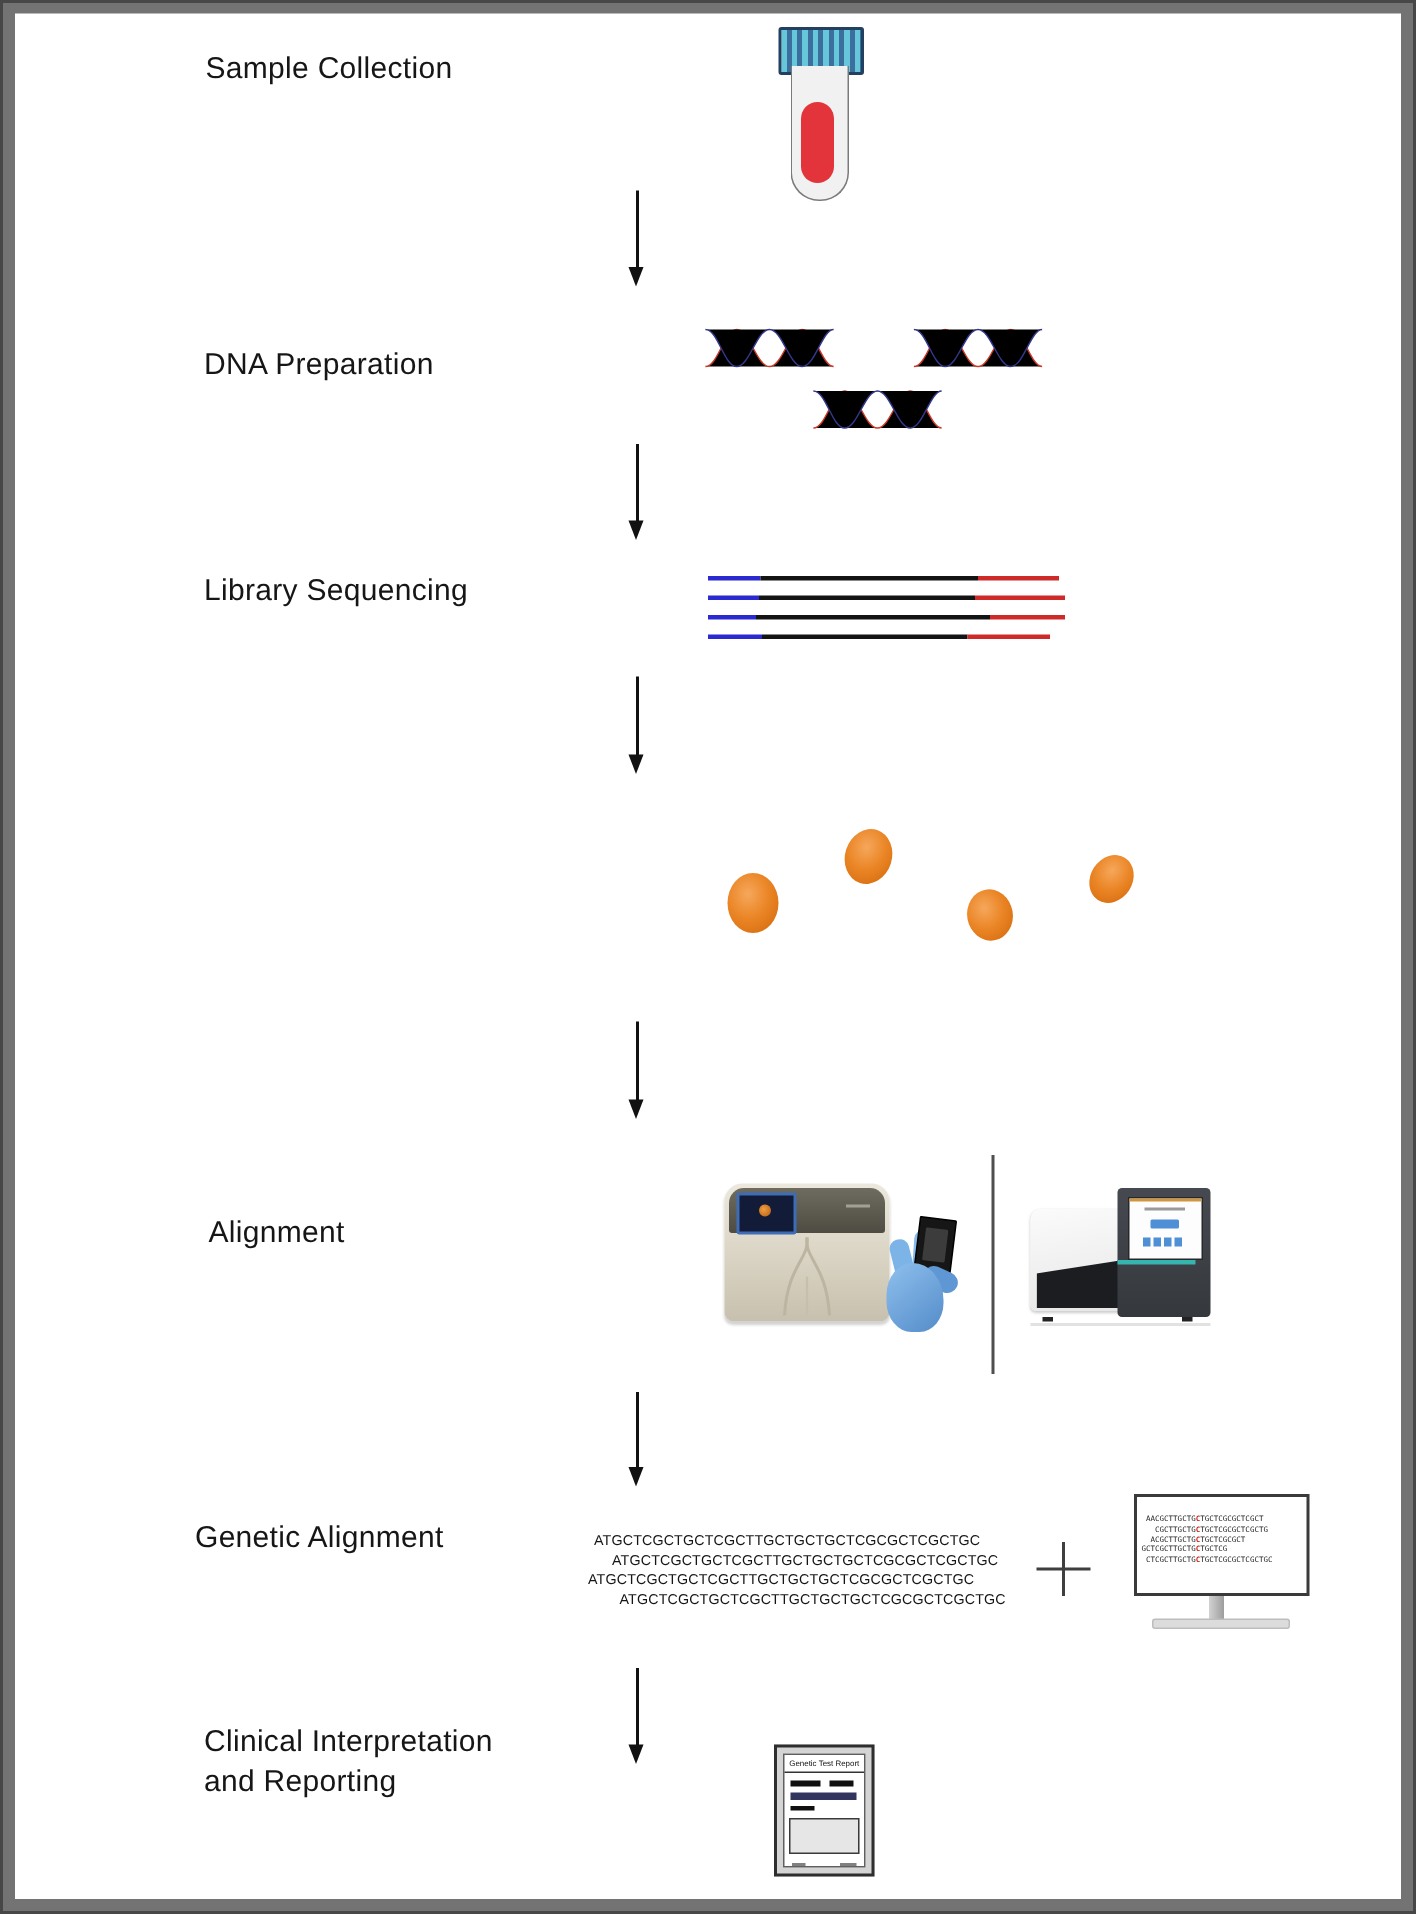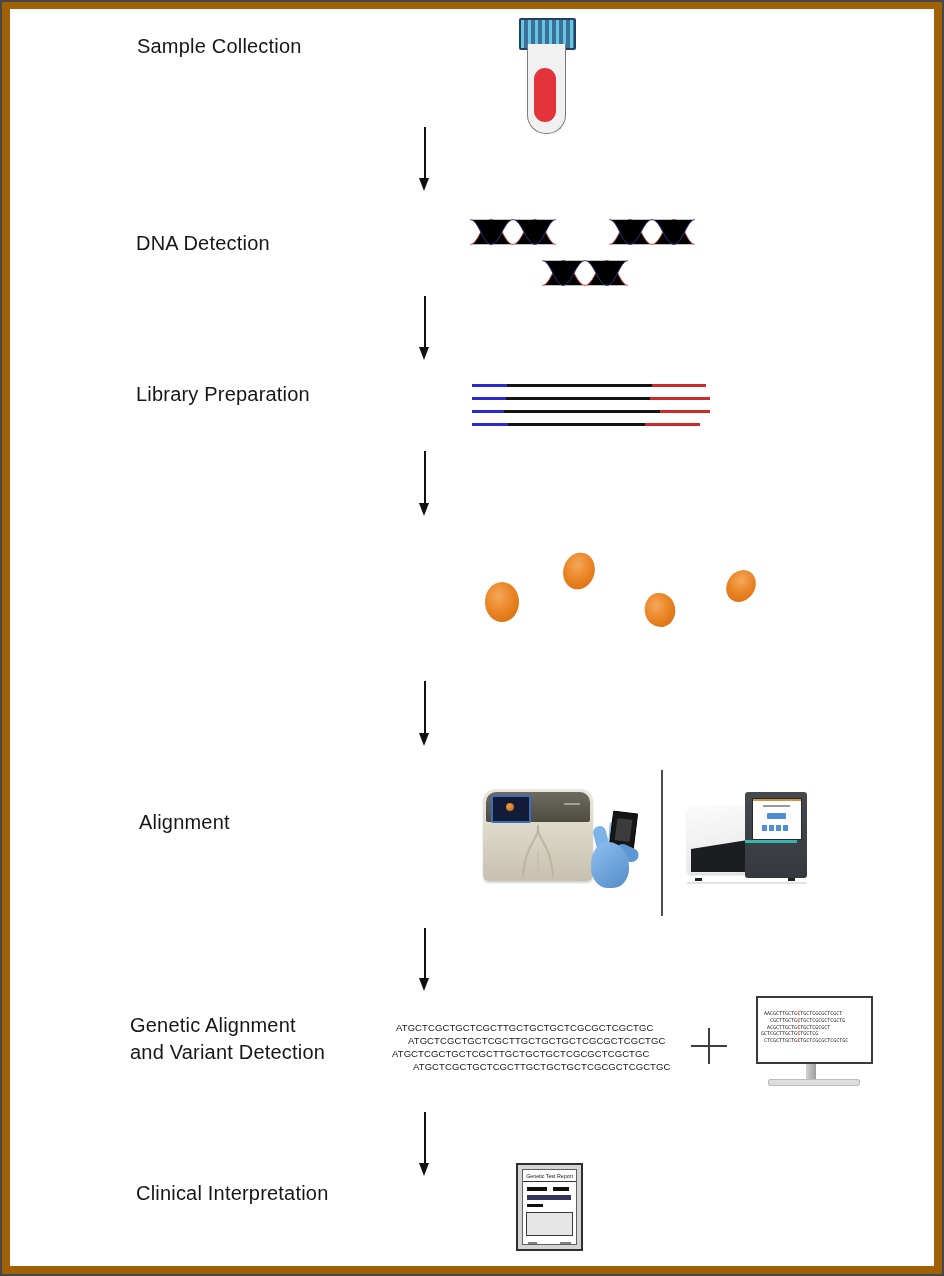--- a/index.html
+++ b/index.html
@@ -1,17 +1,17 @@
 <!DOCTYPE html>
 <html style="--arrow: #111111; --blood: #e3343c; --cap-blue: #3c6e9e; --cap-stripe: #66c6da; --dna-blue: #35398e; --dna-red: #cf3a28; --lib-blue: #2a2ad0; --lib-black: #141414; --lib-red: #cf2a2a; --bead-orange: #ed8a2a; --teal-stripe: #35b5ae; --variant-red: #cc2218;"><head>
 <meta charset="utf-8">
 <style>
   html,body{margin:0;padding:0;background:#fff;}
   .page{
-    position:relative;width:944px;height:1276px;background:#a16207;
+    position:relative;width:944px;height:1276px;background:#737373;
     box-shadow:inset 0 0 0 2px #474747;overflow:hidden;
     font-family:"Liberation Sans",sans-serif;color:#111;
   }
   .canvas{position:absolute;left:10px;top:9px;right:10px;bottom:10px;background:#ffffff;}
   .abs{position:absolute;}
 
   
   .step-label{position:absolute;font-size:20px;line-height:27px;color:#161616;letter-spacing:.2px;}
 
   
@@ -149,34 +149,34 @@
         <line class="sp-l" x1="-18" y1="-7" x2="-33" y2="-14"></line>
         <line class="sp-d" x1="-9" y1="-17" x2="-14" y2="-32"></line>
       </g>
     </defs>
   </svg>
 
   <div class="step-label" style="left:137px;top:33px">
     <div>Sample Collection</div>
   </div>
   <div class="step-label" style="left:136px;top:230px">
-    <div>DNA Detection</div>
+    <div>DNA Preparation</div>
   </div>
   <div class="step-label" style="left:136px;top:381px">
-    <div>Library Preparation</div>
+    <div>Library Sequencing</div>
   </div>
   <div class="step-label" style="left:139px;top:809px">
     <div>Alignment</div>
   </div>
   <div class="step-label" style="left:130px;top:1012px">
     <div>Genetic Alignment</div>
-    <div>and Variant Detection</div>
-  </div>
-  <div class="step-label" style="left:136px;top:1180px">
+  </div>
+  <div class="step-label" style="left:136px;top:1148px">
     <div>Clinical Interpretation</div>
+    <div>and Reporting</div>
   </div>
 
   <div class="arrow" style="left:418px;top:127px;height:64px">
       <i class="shaft"></i>
       <i class="head"></i>
     </div>
   <div class="arrow" style="left:418px;top:296px;height:64px">
       <i class="shaft"></i>
       <i class="head"></i>
     </div>

